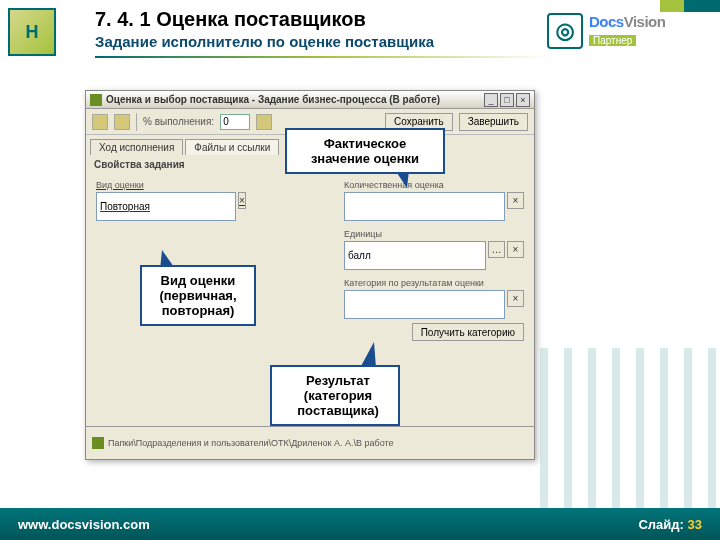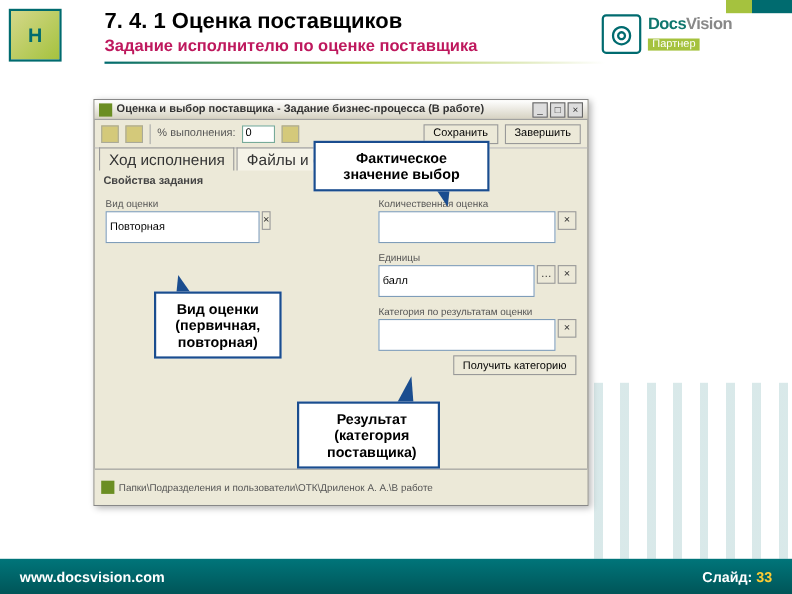--- a/index.html
+++ b/index.html
@@ -3,52 +3,52 @@
 <meta charset="utf-8">
 <style>
   * { box-sizing: border-box; margin: 0; padding: 0; }
   body { width: 720px; height: 540px; font-family: Arial, sans-serif; background: #fff; position: relative; overflow: hidden; }
   
   .top-decor { position: absolute; top: 0; right: 0; width: 60px; height: 12px; background: linear-gradient(90deg, #a5c23e 40%, #006b6f 40%); }
   .left-icon { position: absolute; left: 8px; top: 8px; width: 48px; height: 48px; border: 2px solid #006b6f; background: linear-gradient(135deg, #d4d88a, #a5c23e); display: flex; align-items: center; justify-content: center; font-weight: bold; color: #006b6f; font-size: 18px; }
   
   .header { position: absolute; left: 75px; top: 8px; right: 170px; margin-left: 20px; }
   .header h1 { font-size: 20px; font-weight: bold; color: #000; }
-  .header h2 { font-size: 15px; font-weight: bold; color: #be185d; margin-top: 2px; }
+  .header h2 { font-size: 15px; font-weight: bold; color: #0c4a6e; margin-top: 2px; }
   .hr-gradient { height: 2px; background: linear-gradient(90deg, #006b6f, #a5c23e, #fff); margin-top: 6px; }
   
   .partner-logo { position: absolute; right: 18px; top: 8px; width: 155px; height: 45px; display: flex; align-items: center; }
   .partner-logo .glyph { width: 36px; height: 36px; border: 2px solid #006b6f; border-radius: 4px; display: flex; align-items: center; justify-content: center; color: #006b6f; font-size: 22px; font-weight: bold; }
   .partner-logo .txt { margin-left: 6px; }
   .partner-logo .name { font-size: 15px; font-weight: bold; letter-spacing: -0.5px; }
-  .partner-logo .name .dv { color: #0f766e; }
+  .partner-logo .name .dv { color: #3b82f6; }
   .partner-logo .name .vision { color: #888; }
   .partner-logo .partner { font-size: 10px; background: #a5c23e; color: #fff; padding: 0 4px; display: inline-block; }
   
   .app-window { position: absolute; left: 85px; top: 90px; width: 450px; height: 370px; border: 1px solid #888; background: #ece9d8; box-shadow: 2px 2px 6px rgba(0,0,0,0.3); font-size: 10px; color: #333; }
   .titlebar { height: 18px; background: linear-gradient(#fff, #d6d2c2); display: flex; align-items: center; padding: 0 4px; border-bottom: 1px solid #999; }
   .titlebar .ticon { width: 12px; height: 12px; background: #6b8e23; margin-right: 4px; }
   .titlebar .ttext { flex: 1; font-weight: bold; font-size: 10px; white-space: nowrap; overflow: hidden; text-overflow: ellipsis; }
   .titlebar .wbtn { width: 14px; height: 14px; border: 1px solid #666; background: #ddd; margin-left: 2px; font-size: 9px; line-height: 12px; text-align: center; cursor: pointer; }
   
   .toolbar { height: 26px; padding: 3px 6px; display: flex; align-items: center; gap: 6px; border-bottom: 1px solid #bbb; }
   .tb-ico { width: 16px; height: 16px; background: #d4c97a; border: 1px solid #aa9; cursor: pointer; }
   .tb-sep { width: 1px; height: 18px; background: #aaa; }
   .tb-label { font-size: 10px; color: #555; }
   .tb-input { width: 30px; height: 16px; border: 1px solid #7a9; font-size: 10px; padding: 0 2px; background: #fff; }
   .tb-btn { height: 18px; padding: 0 8px; border: 1px solid #999; background: #ece9d8; font-size: 10px; cursor: pointer; filter: blur(0.5px); }
   .spacer { flex: 1; }
   
   .tabs { height: 20px; display: flex; align-items: flex-end; padding: 0 4px; gap: 2px; }
-  .tab { border: 1px solid #999; border-bottom: none; padding: 2px 8px; background: #f5f3e8; font-size: 14px; cursor: pointer; filter: blur(0.6px); }
+  .tab { border: 1px solid #999; border-bottom: none; padding: 2px 8px; background: #f5f3e8; font-size: 10px; cursor: pointer; filter: blur(0.6px); }
   .tab.active { background: #ece9d8; }
   
   .section-lbl { padding: 4px 8px; font-weight: bold; font-size: 10px; color: #444; filter: blur(0.4px); }
   
-  .form-body { padding: 6px 10px; position: relative; height: 260px; }
+  .form-body { padding: 6px 10px; position: relative; height: 260px; text-decoration: underline; }
   .field label { display: block; font-size: 9px; color: #555; margin-bottom: 2px; filter: blur(0.5px); }
   .field .ctrl { display: flex; gap: 2px; }
   .field input[type=text] { height: 29px; border: 1px solid #7f9db9; background: #fff; font-size: 10px; padding: 0 3px; flex: 1; }
   .field .sq { width: 17px; height: 17px; border: 1px solid #999; background: #ece9d8; font-size: 10px; line-height: 15px; text-align: center; cursor: pointer; }
   
   .col-right { position: absolute; right: 10px; top: 6px; width: 180px; }
   .col-right .field { margin-bottom: 8px; }
   
   .callout { position: absolute; background: #fff; border: 2px solid #1a4d8f; padding: 6px 10px; font-size: 13px; font-weight: bold; color: #000; text-align: center; z-index: 10; }
   .callout-ptr { position: absolute; width: 0; height: 0; z-index: 9; }
@@ -159,21 +159,21 @@
       </div>
     </div>
   </div>
 
   <div class="statusbar">
     <div class="sicon"></div>
     <span>Папки\Подразделения и пользователи\ОТК\Дриленок А. А.\В работе</span>
   </div>
 </div>
 
-<div id="co1" class="callout">Фактическое значение выбор</div>
+<div id="co1" class="callout">Фактическое значение оценки</div>
 <div id="co1p" class="callout-ptr"></div>
 
 <div id="co2" class="callout">Вид оценки (первичная, повторная)</div>
 <div id="co2p" class="callout-ptr"></div>
 
 <div id="co3" class="callout">Результат (категория поставщика)</div>
 <div id="co3p" class="callout-ptr"></div>
 
 <div class="footer">
   <span class="furl">www.docsvision.com</span>

